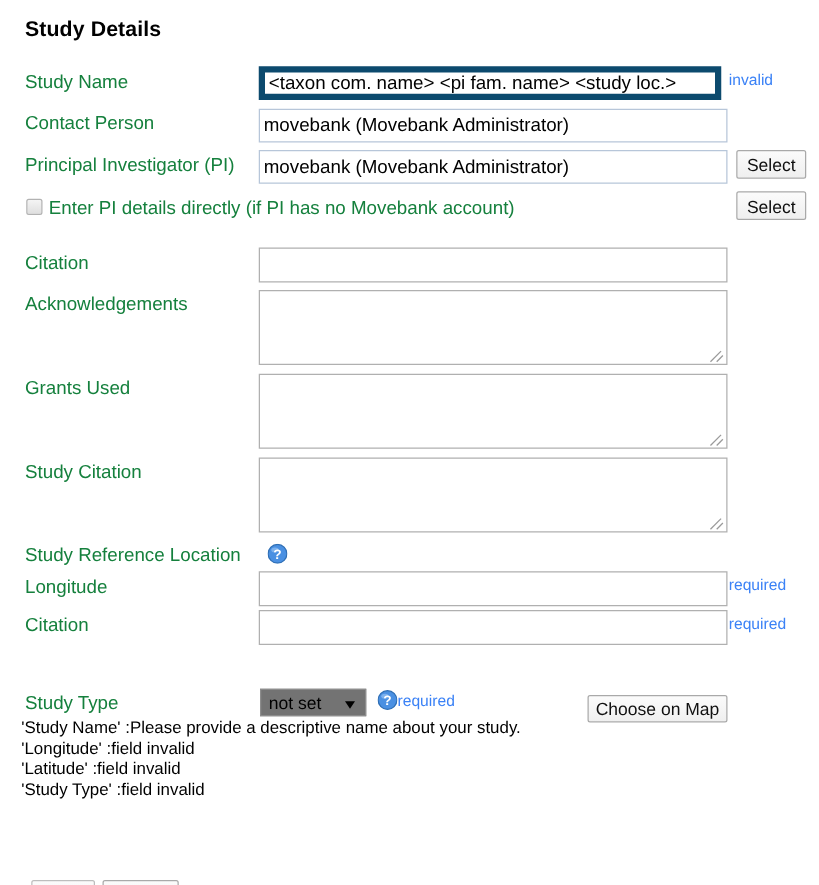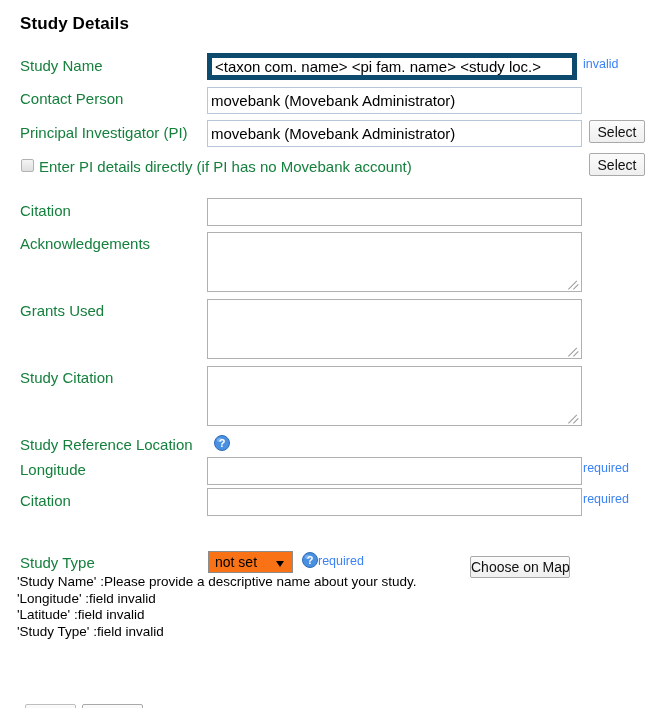--- a/index.html
+++ b/index.html
@@ -130,21 +130,21 @@
     background: linear-gradient(#f4f4f4, #dfdfdf);
     border: 1px solid #b2b2b2;
     border-radius: 2px;
   }
 
   
   .sel {
     position: absolute;
     box-sizing: border-box;
     border: 1px solid #8c8c8c;
-    background: #f97316;
+    background: #737373;
     font-family: "Liberation Sans", sans-serif;
     font-size: 14px;
     color: #000;
   }
   .sel .selval {
     position: absolute;
     left: 6px;
     top: 2px;
     font-size: 14px;
   }
@@ -240,21 +240,21 @@
   </span>
 
   <div class="lbl" style="top:461px;">Longitude</div>
   <input class="txtin" type="text" style="left: 207px; top: 457px; width: 375px; height: 28px; border-color: rgb(176, 176, 176);" value="">
   <div class="note" style="left:583px; top:461px;">required</div>
 
   <div class="lbl" style="top:492px;">Citation</div>
   <input class="txtin" type="text" style="left: 207px; top: 488px; width: 375px; height: 28px; border-color: rgb(176, 176, 176);" value="">
   <div class="note" style="left:583px; top:492px;">required</div>
 
-  <button class="btn" style="left:470px; top:525px; width:100px; height:22px;">Choose on Map</button>
+  <button class="btn" style="left:470px; top:525px; width:112px; height:22px;">Choose on Map</button>
 
   <div class="lbl" style="top:554px;">Study Type</div>
   <div class="sel" style="left:208px; top:551px; width:85px; height:22px;">
     <span class="selval">not set</span>
     <span class="arrow"></span>
   </div>
   <span class="help" style="left:302px; top:552px;">
     <svg width="16" height="16" viewBox="0 0 16 16">
       <circle cx="8" cy="8" r="7.5" fill="#4a90e2"></circle>
       <circle cx="8" cy="8" r="7.5" fill="none" stroke="#2f6fb5" stroke-width="1"></circle>

